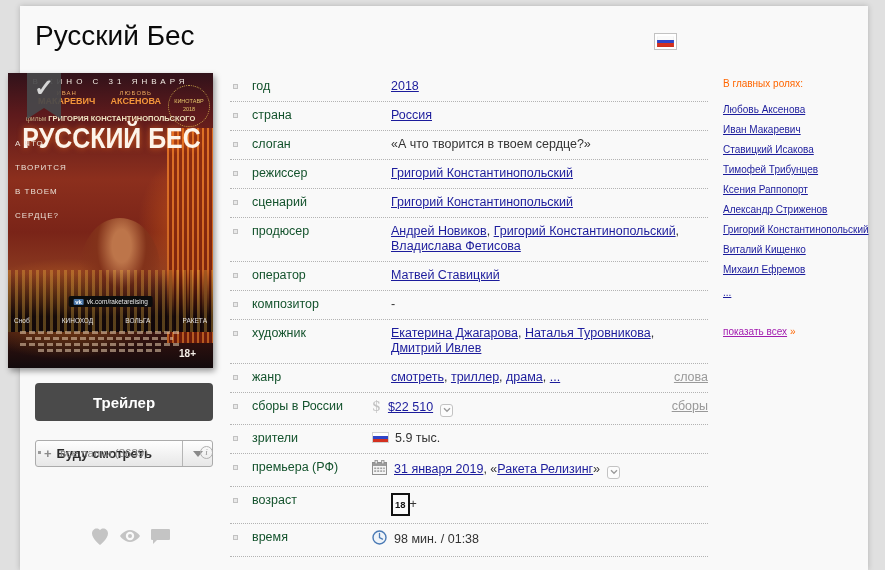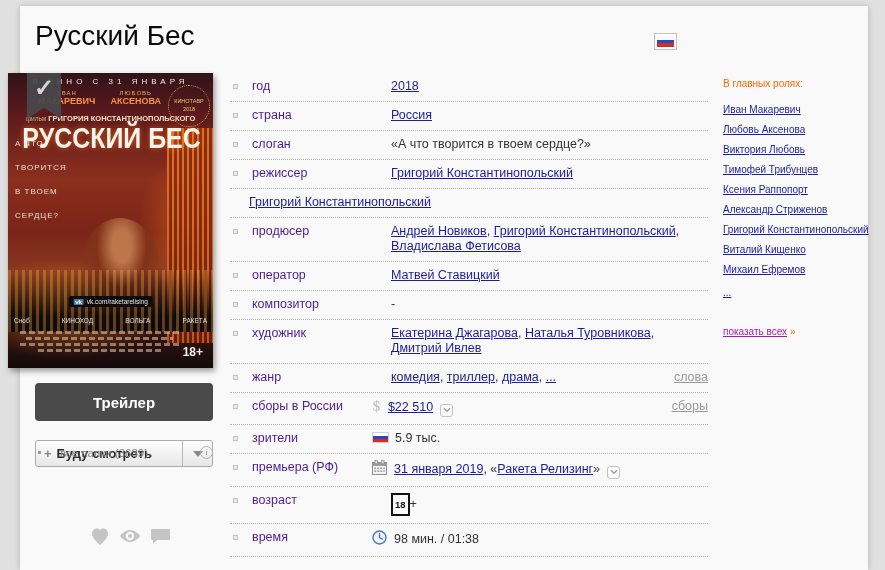--- a/index.html
+++ b/index.html
@@ -64,22 +64,22 @@
   .p-vk .vkic { display:inline-block; background:#4a76a8; color:#fff; font-size:6px;
      padding:0 2px; border-radius:1px; margin-right:3px; font-weight:700; }
   .p-logos { position:absolute; bottom:44px; left:6px; right:6px; z-index:4;
      display:flex; justify-content:space-between; align-items:center; }
   .p-logos span { color:rgba(255,255,255,.85); font-size:6.5px; }
   .p-credits { position:absolute; bottom:13px; left:12px; right:34px; z-index:4; }
   .p-credits i { display:block; height:3px; margin-bottom:3px;
      background:repeating-linear-gradient(90deg, rgba(232,205,175,.55) 0 6px, transparent 6px 9px); }
   .p-credits i:nth-child(2){ margin-left:6px; margin-right:6px; }
   .p-credits i:nth-child(4){ margin-left:18px; margin-right:18px; }
-  .p-age { position:absolute; right:10px; bottom:9px; z-index:4;
-     color:#f5f0e8; font-weight:700; font-size:12px; }
+  .p-age { position:absolute; right:17px; bottom:9px; z-index:4;
+     color:#f5f0e8; font-weight:700; font-size:10px; }
 
   
   .trailer-btn { position:absolute; left:35px; top:383px; width:178px; height:38px;
      background:#4a4a4a; border:0; border-radius:4px; color:#fff;
      font-family:inherit; font-size:15px; font-weight:700; cursor:pointer; }
   .watch-dd { position:absolute; left:35px; top:440px; width:178px; height:27px;
      border:1px solid #ababab; border-radius:3px;
      background:linear-gradient(180deg,#fefefe,#e7e7e7);
      display:flex; align-items:center; cursor:pointer; }
   .watch-dd .plus { color:#8a8a8a; font-weight:700; font-size:13px; margin:0 5px 0 8px; }
@@ -97,21 +97,21 @@
   .social { position:absolute; left:88px; top:524px; display:flex; gap:5px; }
   .social svg { display:block; }
 
   
   .info-table { position:absolute; left:230px; top:73px; width:478px; font-size:12.5px; }
   .irow { display:flex; align-items:flex-start; padding:6px 0 7px;
           border-bottom:1px dotted #b3b3b3; line-height:15px; }
   .lbl-cell { width:142px; flex:none; display:flex; align-items:flex-start; }
   .bullet { width:5px; height:5px; background:#e9e9e9; border:1px solid #c2c2c2;
             margin:5px 14px 0 3px; flex:none; }
-  .lbl { color:#4c1d95; }
+  .lbl { color:#14532d; }
   .val-cell { flex:1; color:#333; padding-left:19px; }
   .val-cell.has-icon { padding-left:0; }
   .vlink { color:#1c1c9c; text-decoration:underline; cursor:pointer; }
   .rcell { flex:none; margin-left:12px; }
   .rlink { color:#999; text-decoration:underline; cursor:pointer; }
   .ic-dollar { color:#c2c2c2; font-family:"DejaVu Serif",serif; font-size:14px;
                margin-right:7px; }
   .ic-flag { display:inline-block; width:17px; height:11px; margin-right:6px;
      vertical-align:-1px; border:1px solid #d0d0d0;
      background:linear-gradient(180deg,#fff 0 33%,#2f45c8 33% 66%,#d3301f 66% 100%); }
@@ -248,20 +248,24 @@
       <span class="val-cell"><span>«А что творится в твоем сердце?»</span></span>
     </div>
     <div class="irow">
       <span class="lbl-cell">
         <span class="bullet"></span>
         <span class="lbl">режиссер</span>
       </span>
       <span class="val-cell"><a class="vlink">Григорий Константинопольский</a></span>
     </div>
     <div class="irow">
+      <span class="lbl-cell">
+        <span class="bullet"></span>
+        <span class="lbl">сценарий</span>
+      </span>
       <span class="val-cell"><a class="vlink">Григорий Константинопольский</a></span>
     </div>
     <div class="irow">
       <span class="lbl-cell">
         <span class="bullet"></span>
         <span class="lbl">продюсер</span>
       </span>
       <span class="val-cell"><a class="vlink">Андрей Новиков</a><span>, </span><a class="vlink">Григорий Константинопольский</a><span>, </span><a class="vlink">Владислава Фетисова</a></span>
     </div>
     <div class="irow">
@@ -283,21 +287,21 @@
         <span class="bullet"></span>
         <span class="lbl">художник</span>
       </span>
       <span class="val-cell"><a class="vlink">Екатерина Джагарова</a><span>, </span><a class="vlink">Наталья Туровникова</a><span>, </span><a class="vlink">Дмитрий Ивлев</a></span>
     </div>
     <div class="irow">
       <span class="lbl-cell">
         <span class="bullet"></span>
         <span class="lbl">жанр</span>
       </span>
-      <span class="val-cell"><a class="vlink">комедия</a><span>, </span><a class="vlink">триллер</a><span>, </span><a class="vlink">драма</a><span>, </span><a class="vlink">...</a></span>
+      <span class="val-cell"><a class="vlink">смотреть</a><span>, </span><a class="vlink">триллер</a><span>, </span><a class="vlink">драма</a><span>, </span><a class="vlink">...</a></span>
       <span class="rcell"><a class="rlink">слова</a></span>
     </div>
     <div class="irow">
       <span class="lbl-cell">
         <span class="bullet"></span>
         <span class="lbl">сборы в России</span>
       </span>
       <span class="val-cell has-icon"><span class="ic-dollar">$</span><a class="vlink">$22 510</a><span class="ic-toggle"><svg width="8" height="6" viewBox="0 0 8 6">
             <path d="M1 1.3l3 3 3-3" fill="none" stroke="#9a9a9a" stroke-width="1.3"></path>
           </svg></span></span>
@@ -349,23 +353,23 @@
       <span class="val-cell has-icon"><span class="ic-clock"><svg width="15" height="15" viewBox="0 0 15 15">
             <circle cx="7.5" cy="7.5" r="6.5" fill="#eef3f8" stroke="#4a7ab5" stroke-width="1.4"></circle>
             <path d="M7.5 3.5v4l3 1.6" fill="none" stroke="#4a7ab5" stroke-width="1.3" stroke-linecap="round"></path>
           </svg></span><span>98 мин. / 01:38</span></span>
     </div>
   </div>
 
 <div class="cast">
   <div class="cast-heading">В главных ролях:</div>
   <div class="cast-list">
+      <div><a class="cast-link">Любовь Аксенова</a></div>
       <div><a class="cast-link">Иван Макаревич</a></div>
-      <div><a class="cast-link">Любовь Аксенова</a></div>
-      <div><a class="cast-link">Виктория Любовь</a></div>
+      <div><a class="cast-link">Ставицкий Исакова</a></div>
       <div><a class="cast-link">Тимофей Трибунцев</a></div>
       <div><a class="cast-link">Ксения Раппопорт</a></div>
       <div><a class="cast-link">Александр Стриженов</a></div>
       <div><a class="cast-link">Григорий Константинопольский</a></div>
       <div><a class="cast-link">Виталий Кищенко</a></div>
       <div><a class="cast-link">Михаил Ефремов</a></div>
     </div>
   <div><a class="cast-more">...</a></div>
   <div class="show-all-wrap">
     <a class="show-all">показать всех</a><span class="show-all-arrow">»</span>

